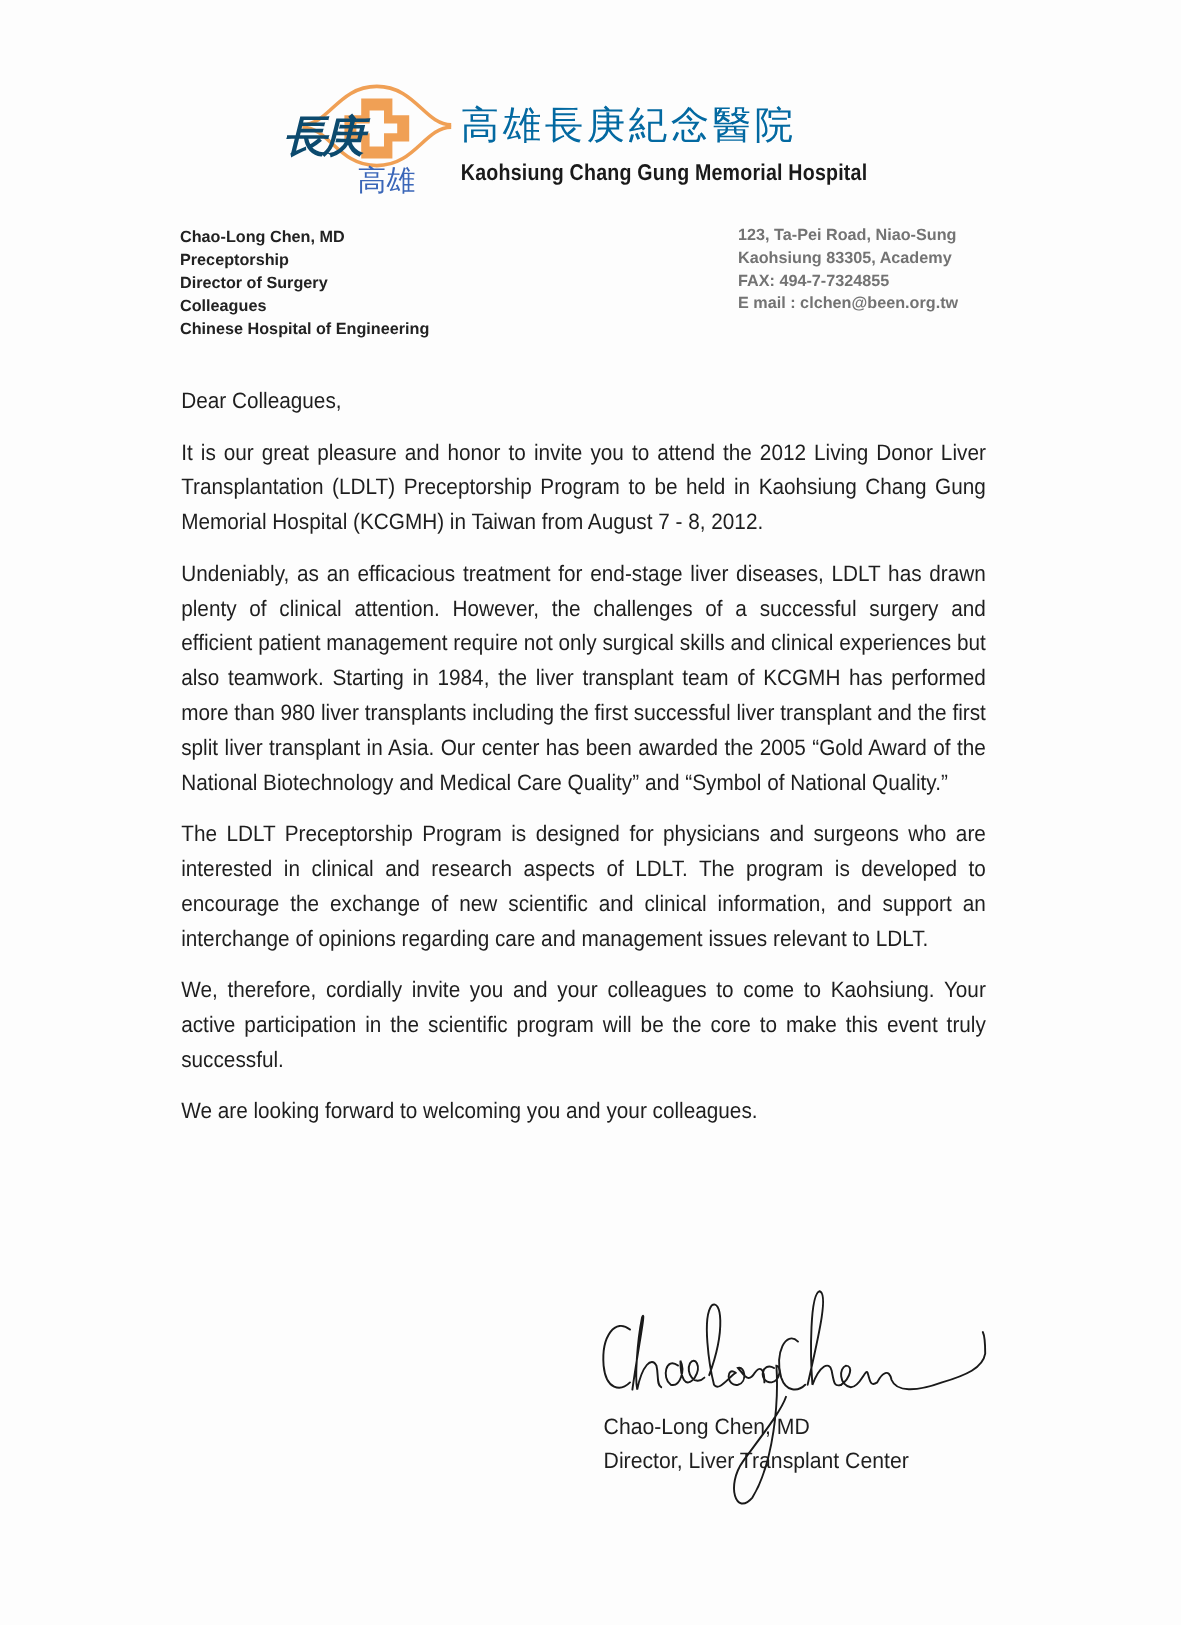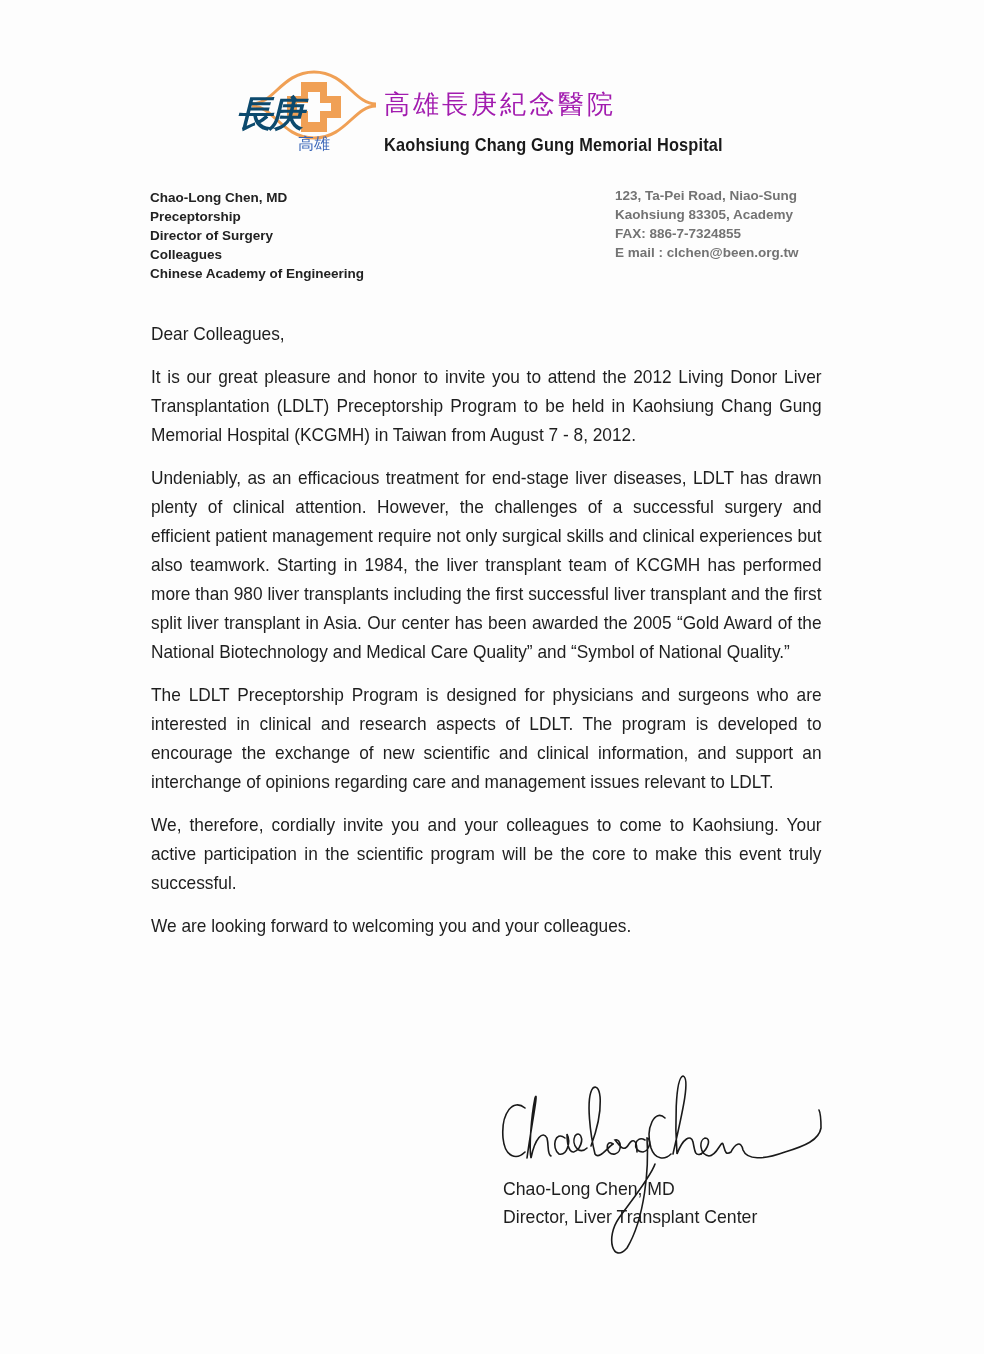--- a/index.html
+++ b/index.html
@@ -11,21 +11,21 @@
       color: #1b1b1b;
       font-family: "Liberation Sans", sans-serif;
     }
     .abs { position: absolute; }
 
     
     .logo { left: 234px; top: 64px; width: 150px; height: 98px; }
     .hosp-cn {
       left: 384px; top: 82px;
       font-family: "DejaVu Serif", serif;
-      font-size: 26px; letter-spacing: 3px; color: #a21caf;
+      font-size: 32px; letter-spacing: 3px; color: #0369a1;
       line-height: 44px; white-space: nowrap;
     }
     .hosp-en {
       left: 384px; top: 134px;
       font-family: "Liberation Sans", sans-serif;
       font-weight: bold; font-size: 19px; color: #1a1a1a;
       transform: scaleX(0.86); transform-origin: left top;
       white-space: nowrap; letter-spacing: 0.2px;
     }
 
@@ -56,38 +56,38 @@
 <div class="abs logo">
   <svg width="150" height="98" viewBox="0 0 150 98">
 
     <path d="M18 40 C40 40, 48 8, 80 8 C112 8, 120 40, 142 40" fill="none" stroke="#f0a055" stroke-width="3"></path>
     <path d="M18 42 C40 42, 48 74, 80 74 C112 74, 120 42, 142 42" fill="none" stroke="#f0a055" stroke-width="3"></path>
 
     <path d="M67 18 H93 V32 H107 V54 H93 V68 H67 V54 H53 V32 H67 Z" fill="#f0a055"></path>
     <path d="M74 28 H86 V39 H97 V47 H86 V58 H74 V47 H63 V39 H74 Z" fill="#fdfdfd"></path>
   </svg>
   <span class="abs" style="left:2px; top:26px; font-family:'DejaVu Serif',serif; font-size:36px; font-style:italic; font-weight:bold; color:#0c4a6e; letter-spacing:-4px;">長庚</span>
-  <span class="abs" style="left:64px; top:70px; font-family:'DejaVu Serif',serif; font-size:16px; color:#3a66b8;">高雄</span>
+  <span class="abs" style="left:64px; top:70px; font-family:'DejaVu Serif',serif; font-size:24px; color:#3a66b8;">高雄</span>
 </div>
 
 <div class="abs hosp-cn">高雄長庚紀念醫院</div>
 <div class="abs hosp-en">Kaohsiung Chang Gung Memorial Hospital</div>
 
 <div class="abs sender">
   <div>Chao-Long Chen, MD</div>
   <div>Preceptorship</div>
   <div>Director of Surgery</div>
   <div>Colleagues</div>
-  <div>Chinese Academy of Engineering</div>
+  <div>Chinese Hospital of Engineering</div>
 </div>
 
 <div class="abs address">
   <div>123, Ta-Pei Road, Niao-Sung</div>
   <div>Kaohsiung 83305, Academy</div>
-  <div>FAX: 886-7-7324855</div>
+  <div>FAX: 494-7-7324855</div>
   <div>E mail : clchen@been.org.tw</div>
 </div>
 
 <div class="abs letter">
   <p class="salutation">Dear Colleagues,</p>
   <p>It is our great pleasure and honor to invite you to attend the 2012 Living Donor Liver Transplantation (LDLT) Preceptorship Program to be held in Kaohsiung Chang Gung Memorial Hospital (KCGMH) in Taiwan from August 7 - 8, 2012.</p>
   <p>Undeniably, as an efficacious treatment for end-stage liver diseases, LDLT has drawn plenty of clinical attention. However, the challenges of a successful surgery and efficient patient management require not only surgical skills and clinical experiences but also teamwork. Starting in 1984, the liver transplant team of KCGMH has performed more than 980 liver transplants including the first successful liver transplant and the first split liver transplant in Asia. Our center has been awarded the 2005 “Gold Award of the National Biotechnology and Medical Care Quality” and “Symbol of National Quality.”</p>
   <p>The LDLT Preceptorship Program is designed for physicians and surgeons who are interested in clinical and research aspects of LDLT. The program is developed to encourage the exchange of new scientific and clinical information, and support an interchange of opinions regarding care and management issues relevant to LDLT.</p>
   <p>We, therefore, cordially invite you and your colleagues to come to Kaohsiung. Your active participation in the scientific program will be the core to make this event truly successful.</p>
   <p class="last">We are looking forward to welcoming you and your colleagues.</p>

